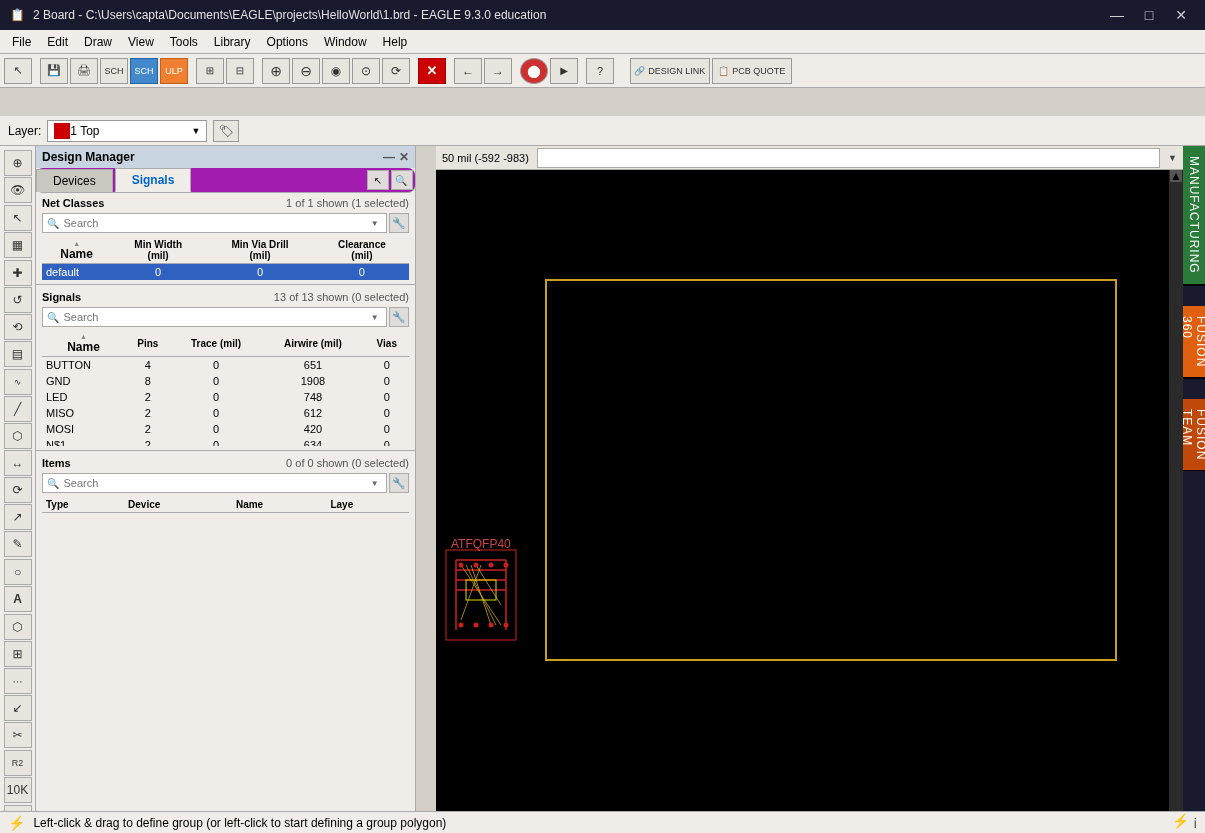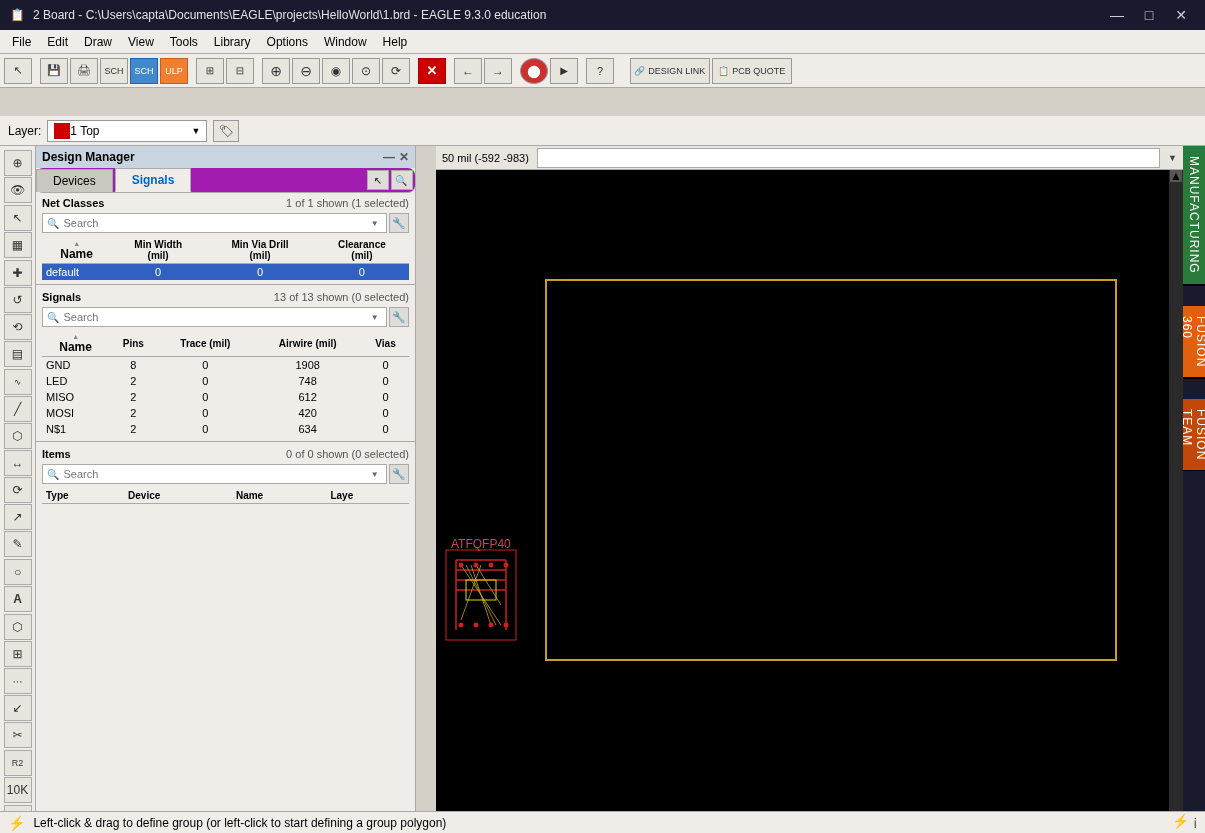--- a/index.html
+++ b/index.html
@@ -535,20 +535,27 @@
                       </div>
                     </th>
                     <th>Pins</th>
                     <th>Trace (mil)</th>
                     <th>Airwire (mil)</th>
                     <th>Vias</th>
                   </tr>
                 </thead>
                 <tbody>
                   <tr>
+                    <td class="left">BUTTON</td>
+                    <td>4</td>
+                    <td>0</td>
+                    <td>651</td>
+                    <td>0</td>
+                  </tr>
+                  <tr>
                     <td class="left">GND</td>
                     <td>8</td>
                     <td>0</td>
                     <td>1908</td>
                     <td>0</td>
                   </tr>
                   <tr>
                     <td class="left">LED</td>
                     <td>2</td>
                     <td>0</td>

